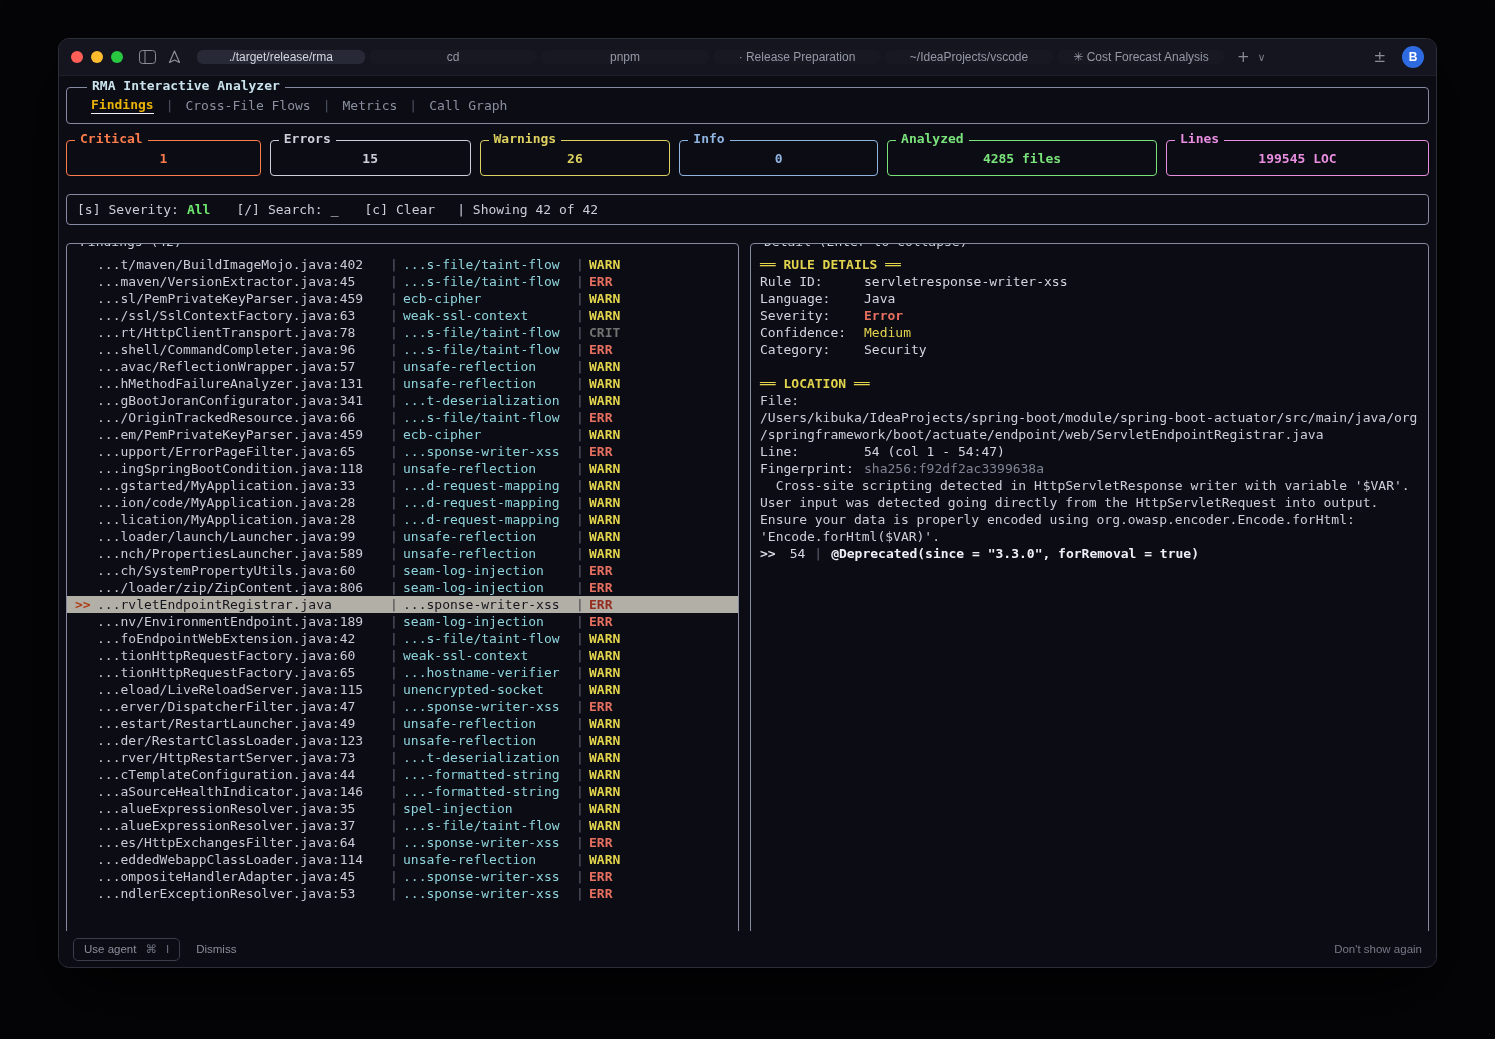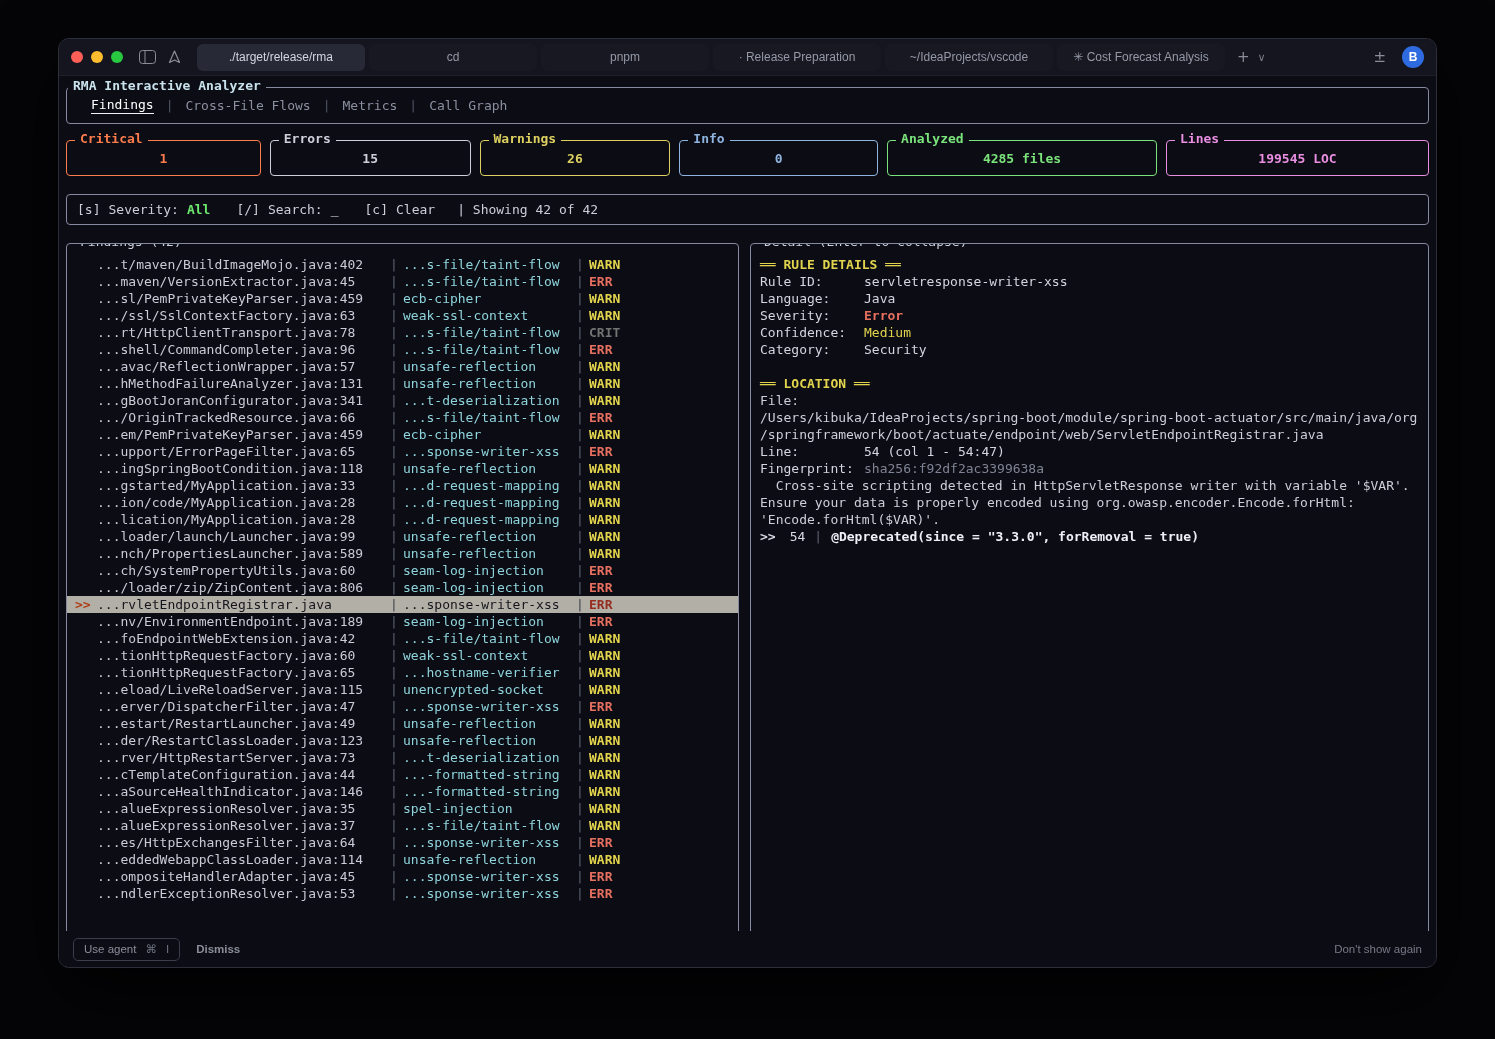--- a/index.html
+++ b/index.html
@@ -11,40 +11,40 @@
     box-shadow:0 25px 70px rgba(0,0,0,.85); overflow:hidden; }
 
   
   .titlebar { height:37px; display:flex; align-items:center; padding:0 12px;
     background:#14151e; border-bottom:1px solid #1e1f29; }
   .traffic { display:flex; gap:8px; margin-right:16px; }
   .dot { width:12px; height:12px; border-radius:50%; }
   .dot.red{background:#ff5f57}.dot.yellow{background:#febc2e}.dot.green{background:#28c840}
   .tb-icon { margin-right:12px; display:flex; align-items:center; }
   .tabs { display:flex; gap:4px; margin-left:4px; }
-  .ttab { width:168px; height:27px; border-radius:6px; display:flex; align-items:center;
+  .ttab { width:168px; height:14px; border-radius:6px; display:flex; align-items:center;
     justify-content:center; font-size:12px; color:#9498a6; background:#171822;
     white-space:nowrap; overflow:hidden; padding:0 10px; }
   .ttab.active { background:#272936; color:#d3d6df; }
   .tb-btn { color:#8a8d99; margin-left:12px; font-size:15px; font-family:"DejaVu Sans",sans-serif; }
   .tb-btn.small { font-size:11px; margin-left:8px; color:#7a7d89; }
   .tb-spacer { flex:1; }
   .avatar { width:22px; height:22px; border-radius:50%; background:#2f6be0; color:#fff;
     font-size:12px; font-weight:bold; display:flex; align-items:center; justify-content:center; margin-left:16px; }
 
   
   .term { position:relative; height:857px; padding:8px 7px 0; background:#0b0c14;
     font-family:"DejaVu Sans Mono",monospace; font-size:13px; color:#ccced8; }
   .panel { position:relative; border:1px solid #868aa0; border-radius:4px; background:#0b0c14; }
   .panel-title { position:absolute; top:-10px; left:8px; background:#0b0c14; padding:0 5px; color:#ced2dd; white-space:pre; }
 
   .hdr { height:37px; margin:3px 0 16px; display:flex; align-items:center; padding:0 12px; }
-  .hdr .panel-title { left:1px; font-weight:bold; color:#c9e2ec; }
+  .hdr .panel-title { left:20px; font-weight:bold; color:#c9e2ec; }
   .atab { color:#8b90a0; margin:0 12px; white-space:pre; }
-  .atab.active { color:#ffffff; font-weight:normal; border-bottom:1px solid #eef1f7; padding-bottom:1px; }
+  .atab.active { color:#eab308; font-weight:bold; border-bottom:1px solid #eef1f7; padding-bottom:1px; }
   .atsep { color:#4e5262; }
 
   .stats { display:flex; gap:9px; margin-bottom:18px; }
   .stat { position:relative; height:36px; border:1px solid var(--sc); border-radius:4px;
     display:flex; align-items:center; justify-content:center; }
   .stat:nth-child(1){flex:195 1 0}.stat:nth-child(2){flex:201 1 0}.stat:nth-child(3){flex:191 1 0}
   .stat:nth-child(4){flex:199 1 0}.stat:nth-child(5){flex:271 1 0}.stat:nth-child(6){flex:264 1 0}
   .stat-label { position:absolute; top:-10px; left:8px; background:#0b0c14; padding:0 5px;
     font-weight:bold; color:var(--sc); }
   .stat-value { font-weight:bold; color:var(--sc); }
@@ -92,21 +92,21 @@
   .sn-code { font-weight:bold; color:#eef0f6; }
 
   .helpline { margin-top:10px; text-align:center; color:#8f93a2; height:17px; line-height:17px; white-space:pre; }
 
   .agentbar { position:absolute; left:0; right:0; bottom:0; height:36px; display:flex;
     align-items:center; padding:0 14px; background:#0b0c14;
     font-family:"Liberation Sans","DejaVu Sans",sans-serif; font-size:11.5px; color:#8a8e99;justify-content:space-between; }
   .useagent { display:flex; align-items:center; gap:9px; border:1px solid #3a3d4a;
     border-radius:5px; padding:3px 10px 4px; }
   .ua-short { color:#6f7380; }
-  .dismiss { margin-left:16px; color:#8a8e99;font-weight:bold; }
+  .dismiss { margin-left:16px; color:#8a8e99; }
   .dontshow { margin-left:auto; color:#767a86; }
 </style>
 </head>
 <body>
 
 <div class="window">
   <div class="titlebar">
     <div class="traffic">
       <span class="dot red"></span>
       <span class="dot yellow"></span>
@@ -255,20 +255,21 @@
         <div class="kvrow">
           <span class="kvlabel">Line:</span>
           <span class="kvval">54 (col 1 - 54:47)</span>
         </div>
         <div class="kvrow">
           <span class="kvlabel">Fingerprint:</span>
           <span class="kvval v-dim">sha256:f92df2ac3399638a</span>
         </div>
         <div id="message-body">
             <div class="msgline">  Cross-site scripting detected in HttpServletResponse writer with variable '$VAR'.</div>
+            <div class="msgline">User input was detected going directly from the HttpServletRequest into output.</div>
             <div class="msgline">Ensure your data is properly encoded using org.owasp.encoder.Encode.forHtml:</div>
             <div class="msgline">'Encode.forHtml($VAR)'.</div>
           </div>
         <div class="snippet">
           <span class="sn-mark">&gt;&gt;</span>
           <span class="sn-no">54</span>
           <span class="sn-sep">|</span>
           <span class="sn-code">@Deprecated(since = "3.3.0", forRemoval = true)</span>
         </div>
       </div>

